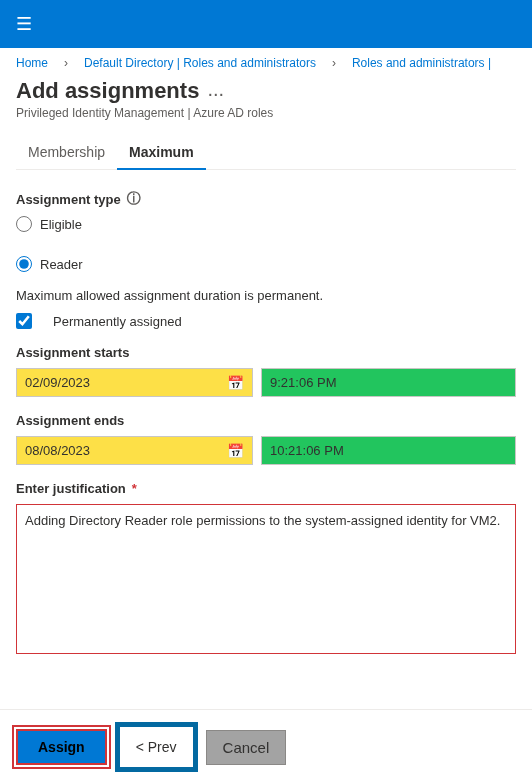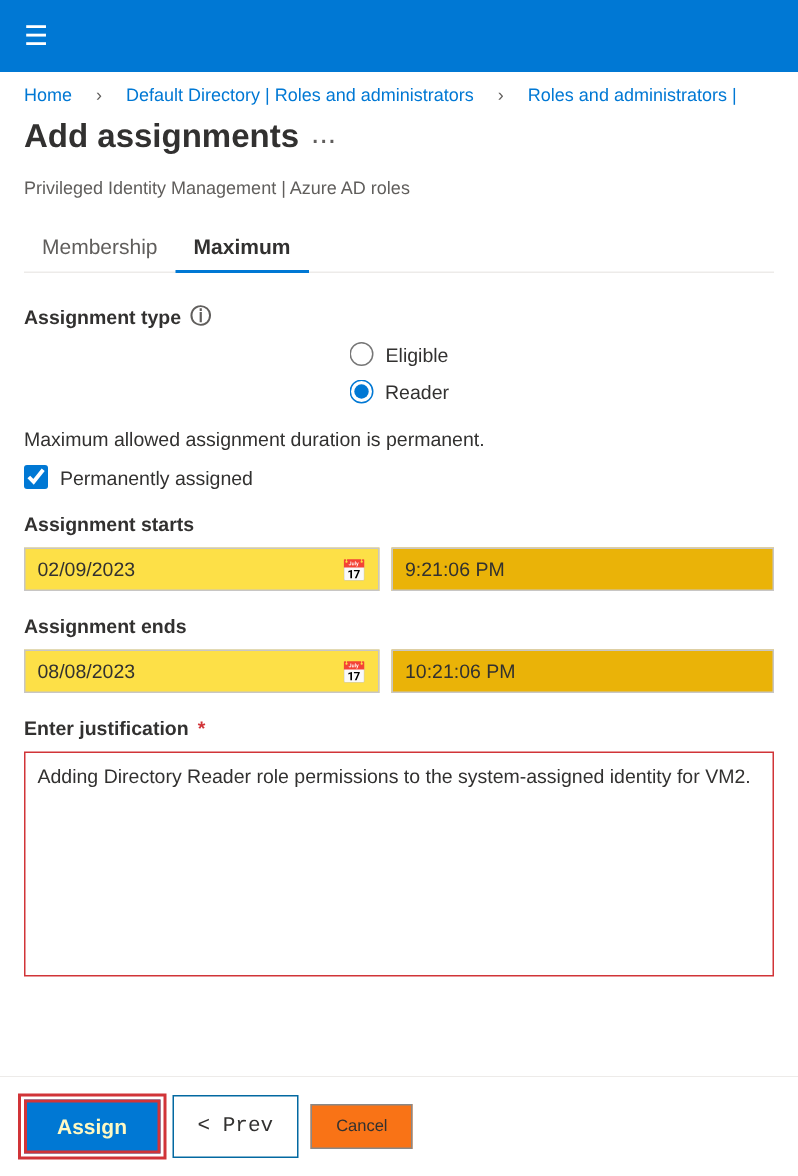--- a/index.html
+++ b/index.html
@@ -55,21 +55,21 @@
 
     
     .page-content {
       padding: 0 16px 16px 16px;
     }
 
     .page-header {
       display: flex;
       align-items: flex-start;
       gap: 8px;
-      margin-bottom: 14px;
+      margin-bottom: 2px;
     }
     .page-title {
       font-size: 22px;
       font-weight: 600;
       color: #323130;
     }
     .more-icon {
       font-size: 20px;
       color: #605e5c;
       cursor: pointer;
@@ -120,22 +120,21 @@
     .info-icon {
       color: #605e5c;
       font-size: 14px;
       cursor: pointer;
     }
 
     
     .radio-group {
       display: flex;
       flex-direction: column;
-      gap: 9px;
-      align-items: center;
+      gap: 24px;
     }
     .radio-item {
       display: flex;
       align-items: center;
       gap: 8px;
       cursor: pointer;
     }
     .radio-item input[type="radio"] {
       accent-color: #0078d4;
       width: 16px;
@@ -150,21 +149,21 @@
     .info-message {
       font-size: 13px;
       color: #323130;
       margin-bottom: 10px;
     }
 
     
     .checkbox-item {
       display: flex;
       align-items: center;
-      gap: 8px;
+      gap: 21px;
       cursor: pointer;
     }
     .checkbox-item input[type="checkbox"] {
       accent-color: #0078d4;
       width: 16px;
       height: 16px;
     }
     .checkbox-label {
       font-size: 13px;
       color: #323130;
@@ -195,21 +194,21 @@
       transform: translateY(-50%);
       color: #605e5c;
       font-size: 14px;
     }
     .time-input {
       flex: 1;
       border: 1px solid #c8c6c4;
       padding: 6px 8px;
       font-size: 13px;
       color: #323130;
-      background: #eab308;
+      background: #22c55e;
       outline: none;
     }
 
     
     .justification-textarea {
       width: 100%;
       height: 150px;
       border: 1px solid #d13438;
       padding: 8px;
       font-size: 13px;
@@ -226,44 +225,43 @@
       width: 532px;
       background: #fff;
       border-top: 1px solid #edebe9;
       padding: 12px 16px;
       display: flex;
       align-items: center;
       gap: 8px;
     }
     .btn-assign {
       background: #0078d4;
-      color: #fef9c3;
+      color: #000000;
       border: 2px solid #d13438;
       padding: 8px 20px;
       font-size: 14px;
       font-weight: 600;
       cursor: pointer;
       outline: 2px solid #d13438;
       outline-offset: 2px;
     }
     .btn-prev {
       background: #fff;
       color: #323130;
-      border: 1px solid #0369a1;
+      border: 5px solid #0369a1;
       padding: 12px 16px;
       font-size: 14px;
       cursor: pointer;
-      font-family: Liberation Mono, monospace;
     }
     .btn-cancel {
-      background: #f97316;
+      background: #a3a3a3;
       color: #323130;
       border: 1px solid #8a8886;
       padding: 8px 16px;
-      font-size: 11px;
+      font-size: 15px;
       cursor: pointer;
     }
 
     .section-spacing {
       margin-bottom: 16px;
     }
   </style>
 </head>
 <body>
 

